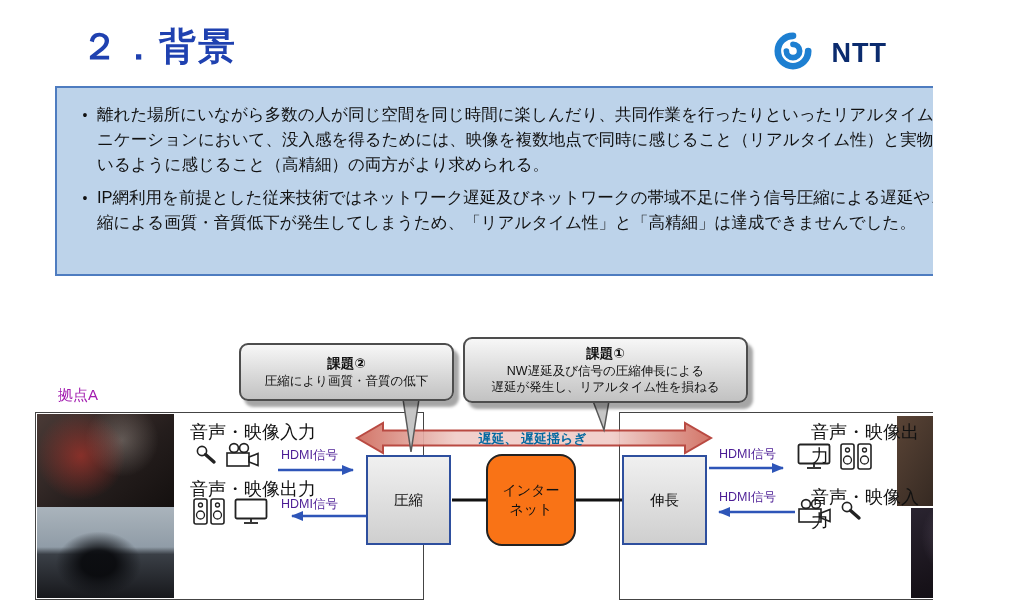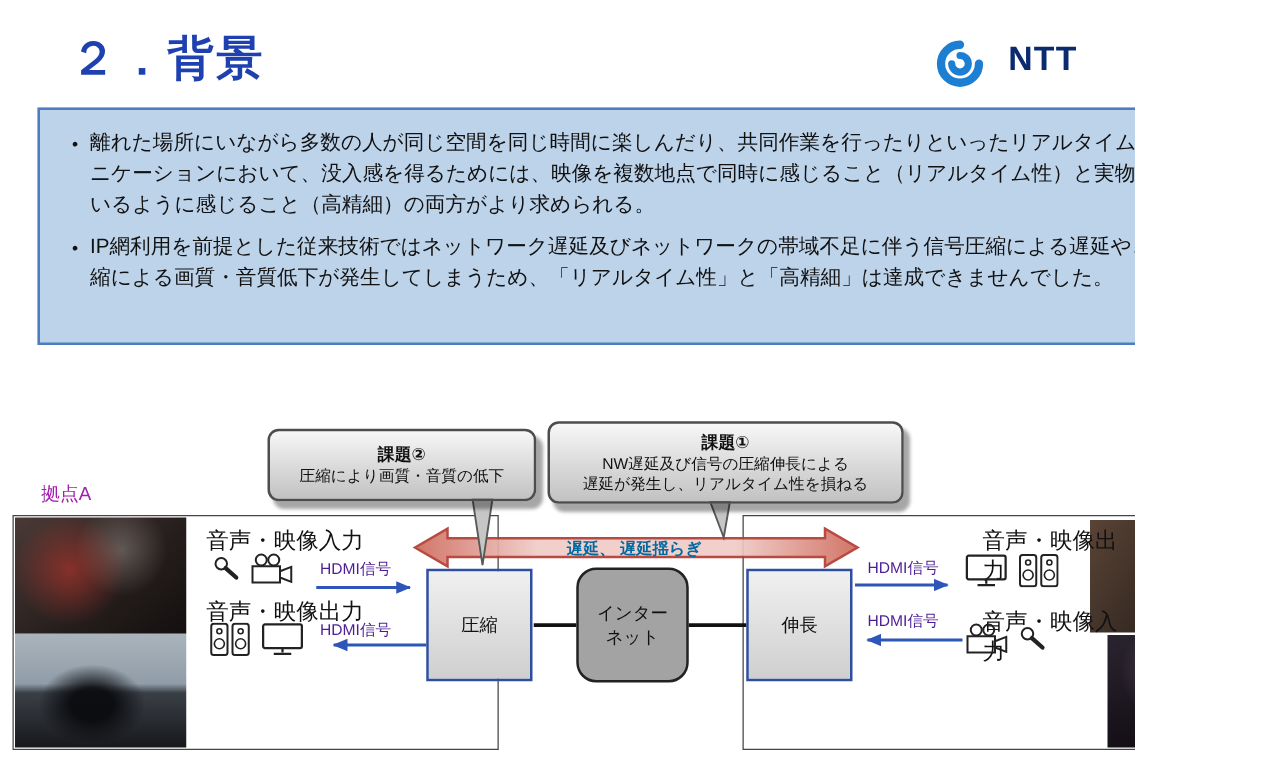--- a/index.html
+++ b/index.html
@@ -1,22 +1,22 @@
 <!DOCTYPE html>
 <html><head>
 <meta charset="utf-8">
 <style>
   * { margin:0; padding:0; box-sizing:border-box; }
   html,body { background:#ffffff; }
   body { width:1024px; height:611px; font-family:"Liberation Sans","DejaVu Sans",sans-serif; color:#111; }
-  .slide { position:relative; width:908px; height:611px; background:#fff; overflow:hidden; }
+  .slide { position:relative; width:908px; height:611px; background:#fff; overflow:hidden;margin-left:25px; }
 
   .title { position:absolute; left:56px; top:22px; font-size:37px; font-weight:bold; color:#1f41b0; letter-spacing:2px; }
 
-  .logo { position:absolute; right:46px; top:32px; display:flex; gap:20px; }
+  .logo { position:absolute; right:46px; top:32px; display:flex; align-items:center; gap:20px; }
   .logo-text { font-size:27px; font-weight:bold; color:#0b2b6e; letter-spacing:1px; }
 
   .panel { position:absolute; left:30px; top:86px; width:964px; height:190px; background:#bdd3ea; border:2px solid #4e7cc0; padding:14px 20px 10px 16px; }
   .bullet { display:grid; grid-template-columns:24px 1fr; font-size:16.5px; line-height:1.5; color:#111; margin-bottom:9px; }
   .bullet .dot { text-align:center; font-size:14px; padding-top:3px; }
 
   .site-label { position:absolute; font-size:15px; color:#a21caf; }
   #siteA-label { left:33px; top:386px; }
   #siteZ-label { left:942px; top:386px; }
 
@@ -58,21 +58,21 @@
   .icon-row { position:absolute; display:flex; align-items:flex-end; z-index:2; }
   #icons-in-a  { left:170px; top:442px; gap:6px; align-items:center; }
   #icons-out-a { left:168px; top:498px; gap:9px; }
   #icons-out-z { left:772px; top:443px; gap:9px; }
   #icons-in-z  { left:772px; top:498px; gap:7px; align-items:center; }
 
   .proc { position:absolute; width:85px; height:90px; background:linear-gradient(180deg,#f0f0f0,#cfcfcf); border:2px solid #2e4f9e; display:flex; align-items:center; justify-content:center; font-size:14.5px; color:#111; z-index:2; }
   #compress { left:341px; top:455px; }
   #expand   { left:597px; top:455px; }
 
-  #internet { position:absolute; left:461px; top:454px; width:90px; height:92px; background:#a3a3a3; border:2.5px solid #222; border-radius:16px; display:flex; align-items:center; justify-content:center; text-align:center; font-size:14px; line-height:1.35; white-space:pre-line; z-index:2; }
+  #internet { position:absolute; left:461px; top:454px; width:90px; height:92px; background:#f97316; border:2.5px solid #222; border-radius:16px; display:flex; align-items:center; justify-content:center; text-align:center; font-size:14px; line-height:1.35; white-space:pre-line; z-index:2; }
 
   #overlay { position:absolute; left:0; top:0; width:1024px; height:611px; z-index:3; pointer-events:none; }
 
   .delay-label { position:absolute; left:410px; top:430px; width:195px; text-align:center; font-size:13px; font-weight:bold; color:#0369a1; z-index:4; }
 
   .callout { position:absolute; border:2px solid #4d4d4d; border-radius:9px; background:linear-gradient(180deg,#f7f7f7,#d9d9d9 55%,#c2c2c2); box-shadow:5px 6px 3px rgba(0,0,0,.35); display:flex; flex-direction:column; align-items:center; justify-content:center; padding:4px 6px; z-index:5; }
   #issue2 { left:214px; top:343px; width:215px; height:58px; }
   #issue1 { left:438px; top:337px; width:285px; height:66px; }
   .c-title { font-size:13.5px; font-weight:bold; }
   .c-body  { font-size:12.5px; line-height:1.3; text-align:center; white-space:pre-line; }

